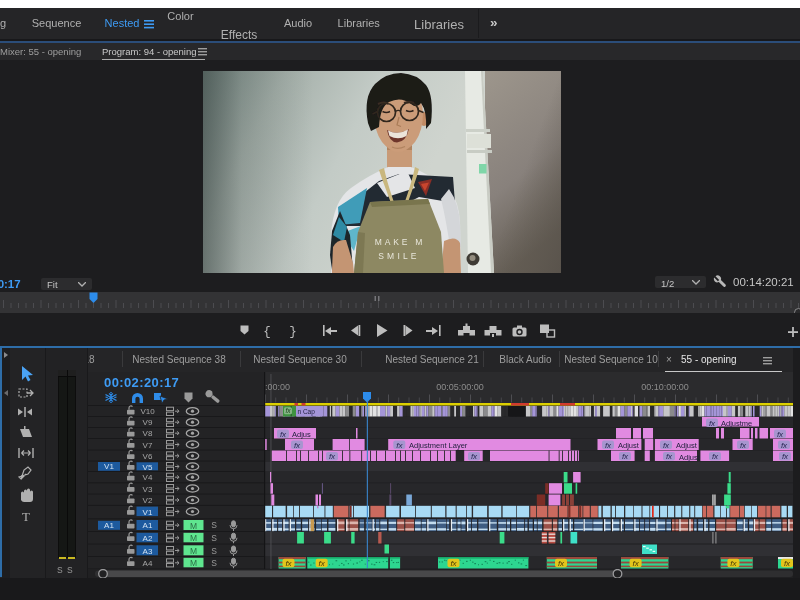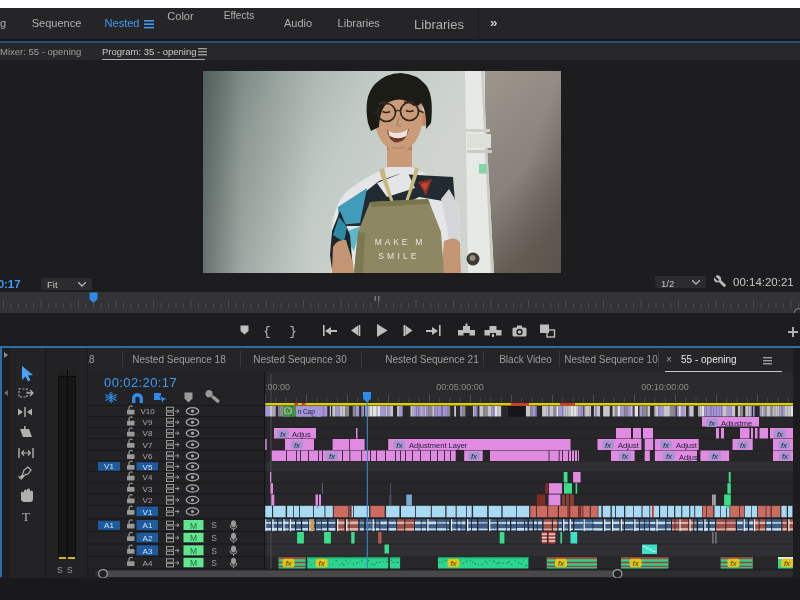--- a/index.html
+++ b/index.html
@@ -5,37 +5,37 @@
 .abs{position:absolute}
 .tx{position:absolute;white-space:nowrap}
 </style></head><body>
 <div class="abs" style="left:0;top:0;width:800px;height:7.5px;background:#fff"></div>
 <div class="abs" style="left:0;top:7.5px;width:800px;height:31.5px;background:#252527"></div>
 <div class="abs" style="left:478px;top:9px;width:1px;height:29px;background:#1b1b1d"></div>
 <div class="tx" style="left:3px;top:17px;transform:translateX(-50%);font-size:11px;color:#b0b0b0">g</div>
 <div class="tx" style="left:56.5px;top:17px;transform:translateX(-50%);font-size:11px;color:#b0b0b0">Sequence</div>
 <div class="tx" style="left:122px;top:17px;transform:translateX(-50%);font-size:11px;color:#3e9bf4">Nested</div>
 <div class="tx" style="left:180.5px;top:10px;transform:translateX(-50%);font-size:11px;color:#b0b0b0">Color</div>
-<div class="tx" style="left:239px;top:10px;transform:translateX(-50%);font-size:10px;color:#b0b0b0">Effects</div>
+<div class="tx" style="left:239px;top:28px;transform:translateX(-50%);font-size:12px;color:#b0b0b0">Effects</div>
 <div class="tx" style="left:298px;top:17px;transform:translateX(-50%);font-size:11px;color:#b0b0b0">Audio</div>
 <div class="tx" style="left:358.7px;top:17px;transform:translateX(-50%);font-size:11px;color:#b0b0b0">Libraries</div>
 <div class="tx" style="left:439px;top:17px;transform:translateX(-50%);font-size:13px;color:#b0b0b0">Libraries</div>
 <svg class="abs" style="left:144px;top:19.5px" width="10" height="9">
     <g fill="#3e9bf4">
       <rect y="0" width="10" height="1.6"></rect>
       <rect y="3.4" width="10" height="1.6"></rect>
       <rect y="6.8" width="10" height="1.6"></rect>
     </g>
   </svg>
 <div class="tx" style="left:490px;top:15px;font-size:13.5px;color:#c8c8c8;font-weight:bold">»</div>
 <div class="abs" style="left:0;top:39px;width:800px;height:1.5px;background:#18181a"></div>
 <div class="abs" style="left:0;top:40.5px;width:800px;height:2px;background:#2b4d79"></div>
 <div class="abs" style="left:0;top:42.5px;width:800px;height:17.5px;background:#28282a"></div>
 <div class="tx" style="left:0px;top:45.5px;font-size:9.5px;color:#9e9e9e">Mixer: 55 - opening</div>
-<div class="tx" style="left:102px;top:45.5px;font-size:9.5px;color:#c9c9c9">Program: 35 - opening</div>
+<div class="tx" style="left:102px;top:45.5px;font-size:9.5px;color:#c9c9c9">Program: 94 - opening</div>
 <svg class="abs" style="left:197.5px;top:47.5px" width="9" height="8">
     <g fill="#9e9e9e">
       <rect y="0" width="9" height="1.4"></rect>
       <rect y="3" width="9" height="1.4"></rect>
       <rect y="6" width="9" height="1.4"></rect>
     </g>
   </svg>
 <div class="abs" style="left:102px;top:58.5px;width:103px;height:1.6px;background:#adadad"></div>
 <div class="abs" style="left:0;top:60.5px;width:800px;height:231.5px;background:#1d1d1f"></div>
 <svg class="abs" style="left:203px;top:71px" width="358" height="202" viewBox="0 0 358 202">
@@ -273,24 +273,24 @@
     <circle cx="519.5" cy="332" r="3.2" fill="#1d1d1f"></circle>
     <circle cx="519.5" cy="332" r="1.8" fill="#bdbdbd"></circle>
     <rect x="540" y="324.5" width="9" height="8.5" fill="#bdbdbd"></rect>
     <rect x="547" y="330" width="7.5" height="7" fill="none" stroke="#bdbdbd" stroke-width="1.4"></rect>
     <rect x="788" y="331.2" width="10" height="1.8" fill="#bdbdbd"></rect>
     <rect x="792.1" y="327" width="1.8" height="10" fill="#bdbdbd"></rect>
   </svg>
 <div class="abs" style="left:0;top:345.5px;width:800px;height:2px;background:#2e6da8"></div>
 <div class="abs" style="left:0;top:347.5px;width:800px;height:231px;background:#252527"></div>
 <div class="tx" style="left:89px;top:354px;transform:translateX(-50%);font-size:10px;color:#9e9e9e">18</div>
-<div class="tx" style="left:179px;top:354px;transform:translateX(-50%);font-size:10px;color:#9e9e9e">Nested Sequence 18</div>
+<div class="tx" style="left:179px;top:354px;transform:translateX(-50%);font-size:10px;color:#9e9e9e">Nested Sequence 38</div>
 <div class="tx" style="left:300px;top:354px;transform:translateX(-50%);font-size:10px;color:#9e9e9e">Nested Sequence 30</div>
 <div class="tx" style="left:432px;top:354px;transform:translateX(-50%);font-size:10px;color:#9e9e9e">Nested Sequence 21</div>
-<div class="tx" style="left:525.5px;top:354px;transform:translateX(-50%);font-size:10px;color:#9e9e9e">Black Video</div>
+<div class="tx" style="left:525.5px;top:354px;transform:translateX(-50%);font-size:10px;color:#9e9e9e">Black Audio</div>
 <div class="tx" style="left:611px;top:354px;transform:translateX(-50%);font-size:10px;color:#9e9e9e">Nested Sequence 10</div>
 <div class="abs" style="left:122px;top:351px;width:1px;height:16px;background:#3a3a3c"></div>
 <div class="abs" style="left:240px;top:351px;width:1px;height:16px;background:#3a3a3c"></div>
 <div class="abs" style="left:361px;top:351px;width:1px;height:16px;background:#3a3a3c"></div>
 <div class="abs" style="left:483px;top:351px;width:1px;height:16px;background:#3a3a3c"></div>
 <div class="abs" style="left:559px;top:351px;width:1px;height:16px;background:#3a3a3c"></div>
 <div class="abs" style="left:658px;top:351px;width:1px;height:16px;background:#3a3a3c"></div>
 <div class="tx" style="left:666px;top:353.5px;font-size:10px;color:#9e9e9e">×</div>
 <div class="tx" style="left:681px;top:354px;font-size:10px;color:#e6e6e6">55 - opening</div>
 <svg class="abs" style="left:763px;top:356.5px" width="9" height="8">
@@ -328,21 +328,21 @@
 <div class="abs" style="left:46px;top:348px;width:42px;height:230px;background:#222224"></div>
 <div class="abs" style="left:58px;top:370px;width:18px;height:188px;background:#151715;border:1px solid #0d0d0d"></div>
 <div class="abs" style="left:58px;top:370px;width:18px;height:7px;background:#1f1f1f;border-bottom:1px solid #0a0a0a"></div>
 <div class="abs" style="left:66.6px;top:370px;width:1px;height:188px;background:#0a0a0a"></div>
 <div class="abs" style="left:59px;top:556.5px;width:7px;height:2.5px;background:#c8b820"></div>
 <div class="abs" style="left:68px;top:556.5px;width:7px;height:2.5px;background:#c8b820"></div>
 <div class="tx" style="left:57px;top:564.5px;font-size:8.5px;color:#9a9a9a">S</div>
 <div class="tx" style="left:67px;top:564.5px;font-size:8.5px;color:#9a9a9a">S</div>
 <div class="abs" style="left:87px;top:348px;width:1px;height:230px;background:#19191b"></div>
 <div class="abs" style="left:88px;top:372px;width:176px;height:206px;background:#232325"></div>
-<div class="tx" style="left:104px;top:374.5px;font-size:13px;color:#3e9bf4;font-weight:normal;letter-spacing:0.4px">00:02:20:17</div>
+<div class="tx" style="left:104px;top:374.5px;font-size:13px;color:#3e9bf4;font-weight:bold;letter-spacing:0.4px">00:02:20:17</div>
 <svg class="abs" style="left:0;top:0" width="264" height="578">
     <g stroke="#2f8ce8" stroke-width="1.4">
       <path d="M 111,392 v 11 M 105.5,394.5 l 11,6 M 116.5,394.5 l -11,6"></path>
       <path d="M 109,393.5 l 2,1.5 l 2,-1.5 M 109,401.5 l 2,-1.5 l 2,1.5 M 105.5,397 l 2.2,0.6 M 116.5,397 l -2.2,0.6" stroke-width="1.1"></path>
     </g>
     <path d="M 132,403 v -4.5 a 5.5,5.5 0 0 1 11,0 v 4.5 h -3.4 v -4.2 a 2.1,2.1 0 0 0 -4.2,0 v 4.2 z" fill="#2f8ce8"></path>
     <rect x="154" y="393" width="7" height="7" fill="#2f8ce8"></rect>
     <path d="M 160,396 l 8,3 l -4,1 l -2,3.5 z" fill="#2f8ce8" stroke="#232325" stroke-width="0.8"></path>
     <path d="M 184.5,392.5 h 8 v 6 l -4,4 l -4,-4 z" fill="#9a9a9a"></path>
     <g transform="rotate(-50 214 398)" fill="#9a9a9a">

